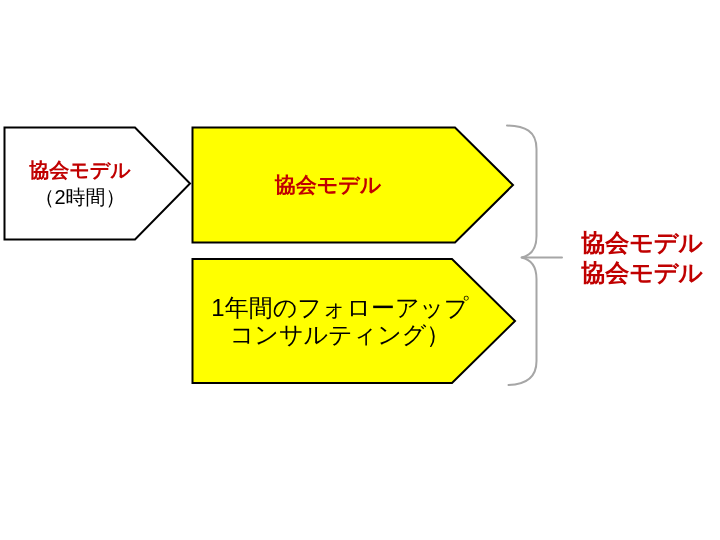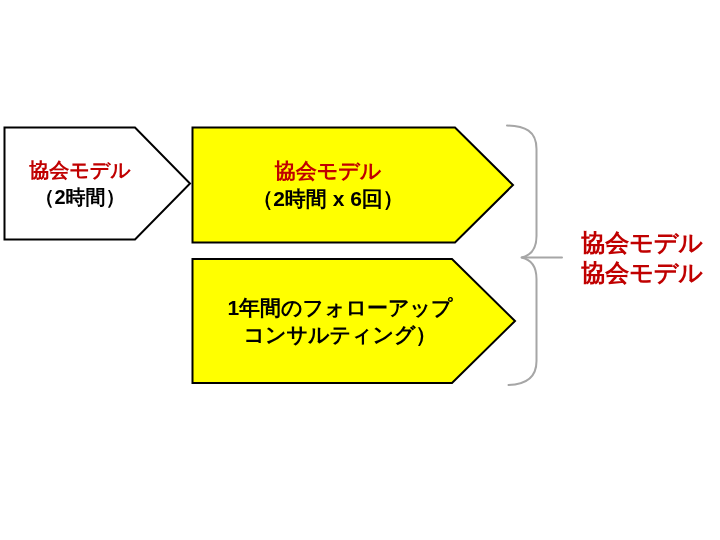--- a/index.html
+++ b/index.html
@@ -11,24 +11,24 @@
     font-family:"Liberation Sans","DejaVu Sans",sans-serif;
   }
   .shape-layer{position:absolute;left:0;top:0;width:720px;height:540px;}
   .txt{
     position:absolute;
     display:flex;flex-direction:column;justify-content:center;align-items:center;
     text-align:center;
   }
   .txt span{display:block;white-space:nowrap;}
   .red-bold{color:#C00000;font-weight:bold;}
-  .blk{color:#000000;font-weight:bold;}
+  .blk{color:#000000;font-weight:normal;}
   .t-basic{left:4px;top:127px;width:152px;height:113px;font-size:20px;line-height:27px;}
   .t-custom{left:192px;top:127px;width:272px;height:116px;font-size:21px;line-height:28px;}
-  .t-follow{left:192px;top:259px;width:296px;height:124px;font-size:21px;line-height:27px;}
+  .t-follow{left:192px;top:259px;width:296px;height:124px;font-size:24px;line-height:27px;}
   .t-master{left:564px;top:222px;width:156px;height:72px;font-size:24px;line-height:30px;}
 </style>
 </head>
 <body>
 
 <div class="slide">
 
   <svg class="shape-layer" viewBox="0 0 720 540" xmlns="http://www.w3.org/2000/svg">
 
     <polygon points="4.5,127.5 135,127.5 190,183.5 135,239.5 4.5,239.5" stroke-width="2" fill="#FFFFFF" stroke="#000000"></polygon>
@@ -47,21 +47,20 @@
     <path d="M 521.5 257.5 L 562 257.5" fill="none" stroke-width="2" stroke-linecap="round" stroke="#A6A6A6"></path>
   </svg>
 
   <div class="txt t-basic">
     <span class="red-bold">協会モデル</span>
     <span class="blk">（2時間）</span>
   </div>
 
   <div class="txt t-custom">
     <span class="red-bold">協会モデル</span>
-    <span class="blk">（2時間 x 6回）</span>
   </div>
 
   <div class="txt t-follow">
     <span class="blk">1年間のフォローアップ</span>
     <span class="blk">コンサルティング）</span>
   </div>
 
   <div class="txt t-master">
     <span class="red-bold">協会モデル</span>
     <span class="red-bold">協会モデル</span>

